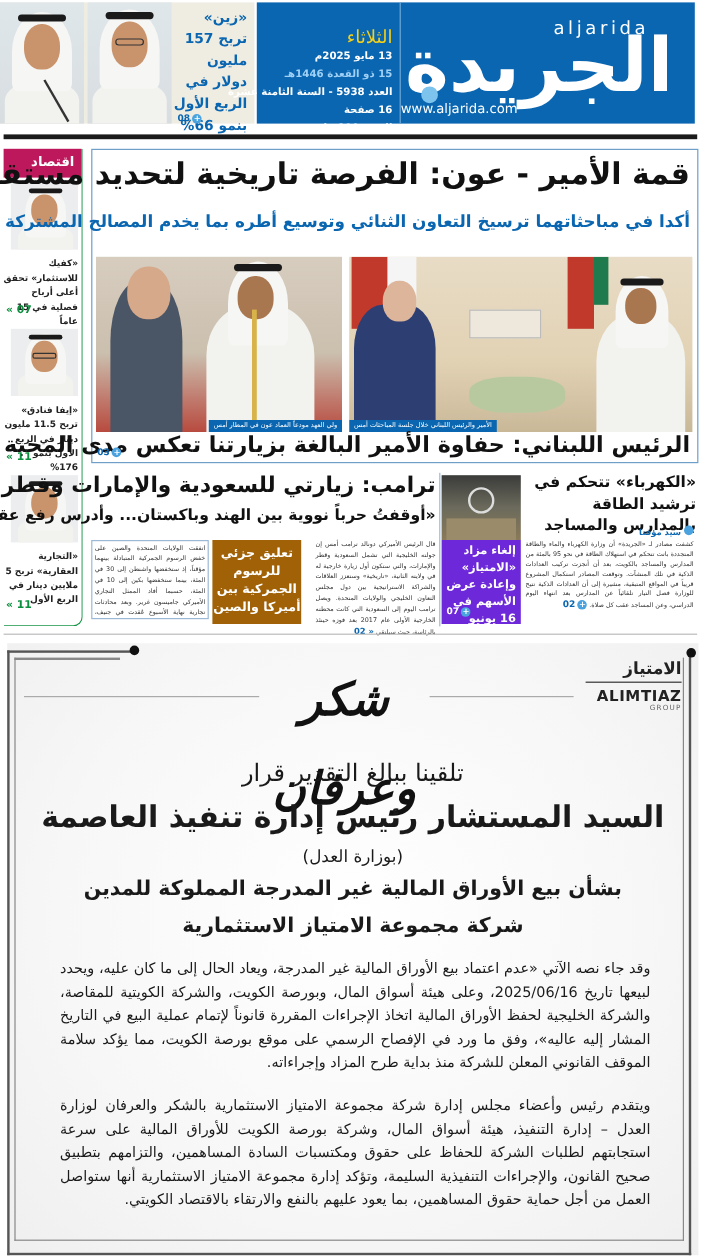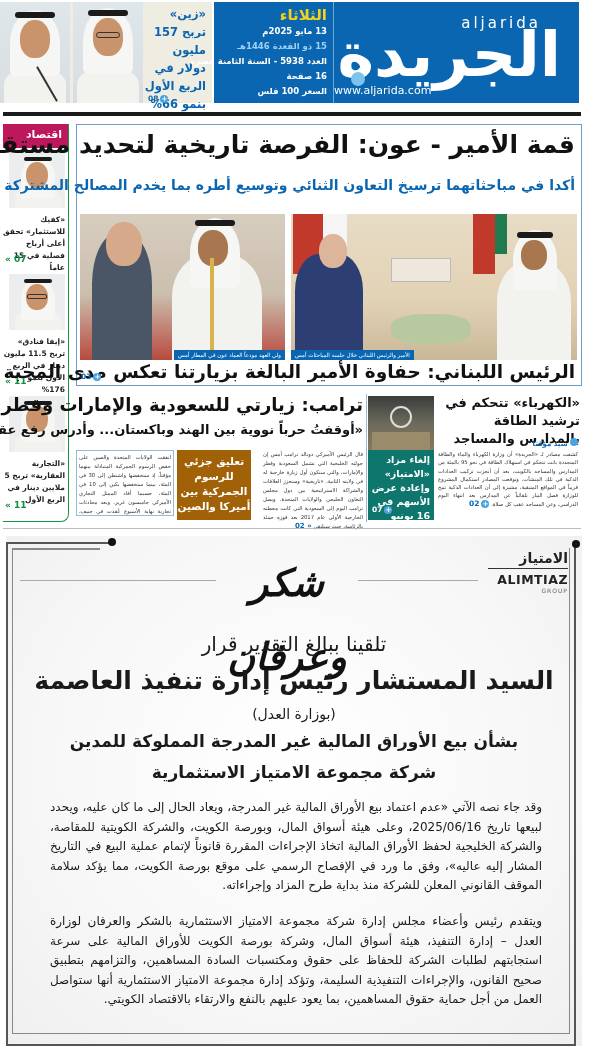--- a/index.html
+++ b/index.html
@@ -7,21 +7,21 @@
   body { font-family: "DejaVu Sans", sans-serif; color: #1a1a1a; position: relative; }
 
   
   .masthead { position: absolute; left: 0; top: 0; width: 600px; height: 107px; }
   .mast-blue { position: absolute; left: 214px; top: 2px; width: 365px; height: 101px; background: #0a66b0; }
   .logo-latin { position: absolute; right: 38px; top: 12px; color: #fff; font-family: "DejaVu Sans", sans-serif; font-size: 15px; letter-spacing: 3px; }
   .logo-arabic { position: absolute; right: 18px; top: 18px; color: #fff; font-family: "DejaVu Sans", sans-serif; font-weight: bold; font-size: 62px; line-height: 70px; direction: rtl; letter-spacing: -1px; }
   .logo-dot { position: absolute; left: 137px; top: 70px; width: 14px; height: 14px; border-radius: 50%; background: #7cc3ee; }
   .logo-url { position: absolute; left: 120px; top: 82px; color: #fff; font-size: 11px; }
   .date-panel { position: absolute; left: 0; top: 0; width: 120px; height: 101px; border-right: 1px solid #6fa9d8; padding: 4px 6px 0 4px; text-align: right; direction: rtl; color: #fff; }
-  .date-day { color: #f7d117; font-weight: bold; font-size: 15px; line-height: 18px; }
+  .date-day { color: #f7d117; font-weight: normal; font-size: 15px; line-height: 18px; margin-top: 16px; }
   .date-line { font-size: 8.5px; line-height: 15px; font-weight: bold; white-space: nowrap; }
   .date-line.hijri { color: #9fd0f5; }
 
   .teaser-top { position: absolute; left: 0; top: 2px; width: 212px; height: 101px; background: #efece2; }
   .teaser-photo { position: absolute; top: 0; height: 101px; background: linear-gradient(180deg,#dfe7ea 0%,#d8dde0 100%); overflow: hidden; }
   .teaser-photo.p1 { left: 0; width: 70px; }
   .teaser-photo.p2 { left: 73px; width: 70px; }
   .face { position: absolute; border-radius: 48% 48% 45% 45%; background: #c9946c; }
   .ghutra { position: absolute; background: #f6f6f4; border-radius: 50% 50% 10% 10%; }
   .agal { position: absolute; background: #1a1a1a; border-radius: 6px; height: 6px; }
@@ -62,21 +62,21 @@
   .tariff-box { position: absolute; left: 101px; top: 58px; width: 74px; height: 70px; background: #a16207; color: #fff; direction: rtl; text-align: center; font-weight: bold; font-size: 10.5px; line-height: 15px; padding-top: 4px; }
   .tariff-body { position: absolute; left: 0; top: 58px; width: 98px; direction: rtl; text-align: justify; font-size: 5.3px; line-height: 9px; color: #333; border: 1px solid #9bb9d6; padding: 2px; height: 66px; overflow: hidden; }
   .ref-inline { color: #0a66b0; font-weight: bold; font-size: 7px; }
 
   .vsep { position: absolute; left: 366px; top: 394px; width: 1px; height: 128px; background: #9bb9d6; }
 
   
   .elec { position: absolute; left: 368px; top: 392px; width: 214px; height: 132px; }
   .elec-photo { position: absolute; left: 0; top: 4px; width: 66px; height: 54px; background: linear-gradient(180deg,#3a3c3a 0%,#6b6a5c 50%,#8a7a58 100%); overflow: hidden; }
   .elec-logo { position: absolute; left: 22px; top: 10px; width: 22px; height: 22px; border-radius: 50%; border: 2px solid #ddd; }
-  .elec-box { position: absolute; left: 0; top: 58px; width: 66px; height: 70px; background: #0f766e; color: #fff; direction: rtl; text-align: right; font-weight: bold; font-size: 9.5px; line-height: 14px; padding: 3px 4px 0 2px; }
+  .elec-box { position: absolute; left: 0; top: 58px; width: 66px; height: 70px; background: #6d28d9; color: #fff; direction: rtl; text-align: right; font-weight: bold; font-size: 9.5px; line-height: 14px; padding: 3px 4px 0 2px; }
   .elec-box .page-ref { color: #fff; position: absolute; left: 4px; bottom: 3px; }
   .elec-head { position: absolute; right: 2px; top: 2px; direction: rtl; font-weight: bold; font-size: 13px; line-height: 18px; color: #111; text-align: right; width: 140px; }
   .elec-author { position: absolute; right: 4px; top: 46px; direction: rtl; color: #0a66b0; font-weight: bold; font-size: 7px; }
   .elec-body { position: absolute; right: 4px; top: 58px; width: 140px; direction: rtl; text-align: justify; font-size: 5.3px; line-height: 8.3px; color: #333; }
 
   .bottom-rule { position: absolute; left: 3px; top: 528px; width: 578px; height: 1px; background: #bbb; }
 
   
   .ad { position: absolute; left: 6px; top: 536px; width: 576px; height: 510px; background: radial-gradient(ellipse at 50% 45%, #ffffff 0%, #f7f7f7 60%, #efefef 100%); }
   .ad-frame-outer { position: absolute; left: 0; top: 6px; width: 570px; height: 504px; border-left: 2px solid #555; border-right: 2px solid #555; border-bottom: 2px solid #555; }

